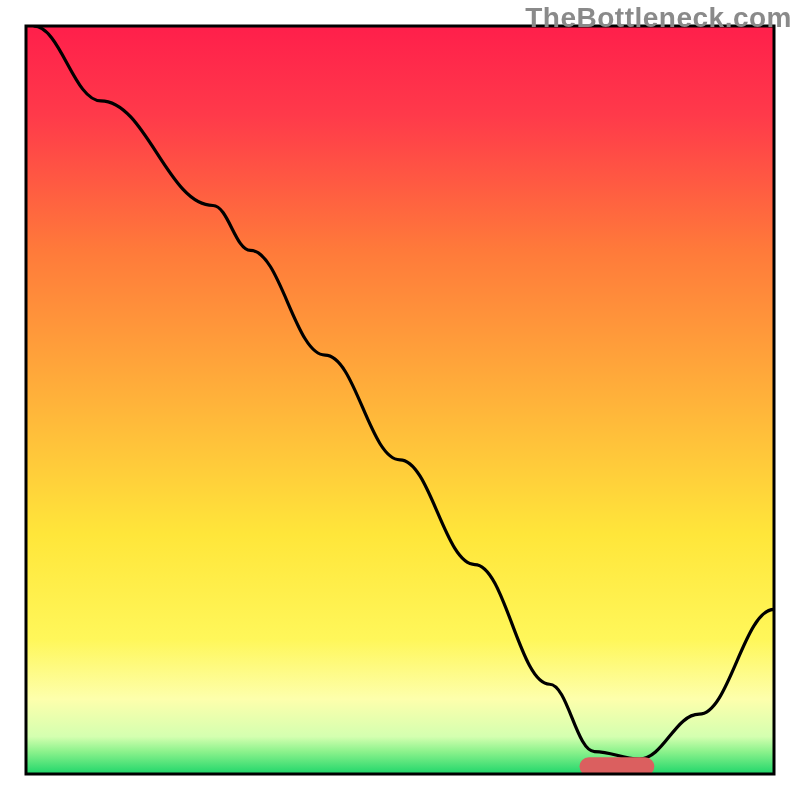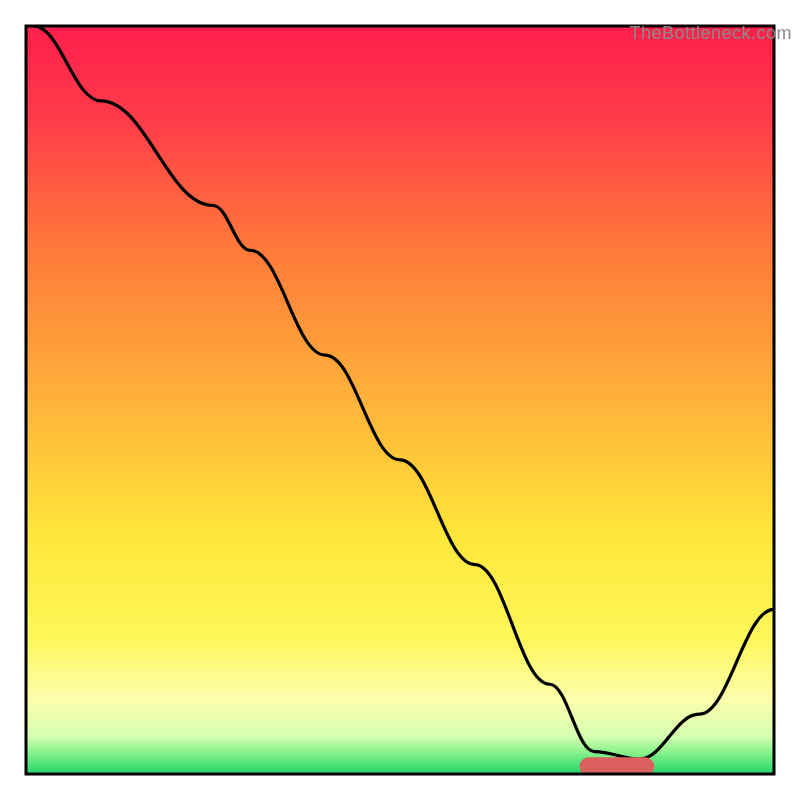--- a/index.html
+++ b/index.html
@@ -13,26 +13,25 @@
   }
   .chart-container {
     position: relative;
     width: 800px;
     height: 800px;
   }
   .watermark {
     position: absolute;
     top: 2px;
     right: 8px;
-    font-size: 18px;
+    font-size: 28px;
     color: #8a8a8a;
-    font-weight: 400;
+    font-weight: 700;
     letter-spacing: 0.5px;
     z-index: 20;
-    margin-top: 21px;
   }
   svg {
     display: block;
   }
   .border-frame {
     fill: none;
     stroke: #000;
     stroke-width: 3;
   }
   .curve {

